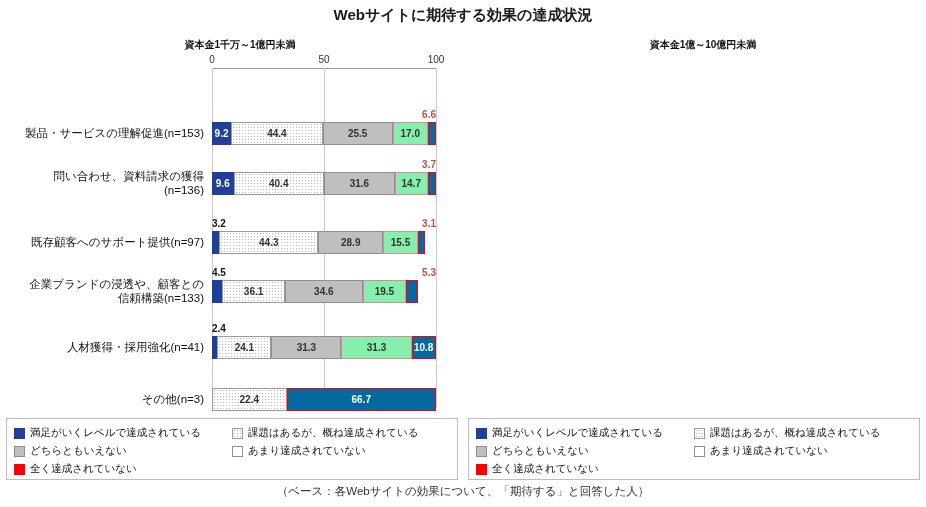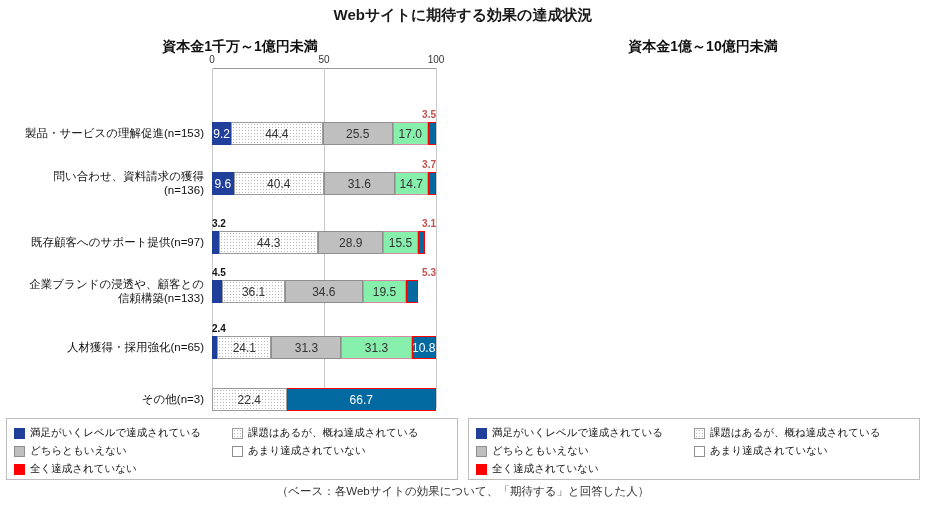--- a/index.html
+++ b/index.html
@@ -12,21 +12,21 @@
     overflow:hidden;
   }
   .title{
     position:absolute;top:6px;left:0;width:926px;text-align:center;
     font-size:15px;font-weight:bold;color:#1a1a1a;
   }
   .panel{position:absolute;top:38px;height:400px;}
   .panel-left{left:0;width:463px;}
   .panel-right{left:463px;width:463px;}
   .panel-title{
-    position:absolute;top:0;font-size:14px;font-weight:bold;text-align:center;
+    position:absolute;top:0;font-size:10px;font-weight:bold;text-align:center;
   }
   .panel-left .panel-title{left:110px;width:260px;}
   .panel-right .panel-title{left:110px;width:260px;}
 
   
   .plot{position:absolute;top:30px;}
   .plot-left{left:212px;width:224px;height:350px;}
 
   .axis-labels{position:absolute;top:-14px;left:0;width:224px;height:12px;}
   .axis-labels span{
@@ -41,21 +41,21 @@
 
   .rows{position:absolute;top:0;left:0;width:224px;}
   .row{position:relative;height:auto;}
   .bar{
     position:relative;height:23px;display:flex;
     box-sizing:border-box;
   }
   .seg{
     height:23px;box-sizing:border-box;
     display:flex;align-items:center;justify-content:center;
-    font-size:12px;font-weight:normal;line-height:1;
+    font-size:10px;font-weight:bold;line-height:1;
     overflow:hidden;white-space:nowrap;
   }
   .s0{background:#1f3f9b;color:#ffffff;border:1px solid #1f3f9b;}
   .s1{background:#ffffff;color:#333333;border:1px solid #9a9a9a;
       background-image:radial-gradient(#b9b9b9 0.8px, transparent 0.9px);
       background-size:3px 3px;}
   .s2{background:#bfbfbf;color:#333333;border:1px solid #8f8f8f;}
   .s3{background:#86efac;color:#333333;border:1px solid #d48aa0;}
   .s4{background:#0369a1;color:#ffffff;border:1px solid #ff0000;}
 
@@ -112,21 +112,21 @@
       </div>
       <div class="axis-line"></div>
       <div class="gridline" style="left: 0px;"></div>
       <div class="gridline" style="left: 112px;"></div>
       <div class="gridline" style="left: 224px;"></div>
       <div class="rows">
         <div class="row" style="position: absolute; top: 54px; left: 0px; width: 224px;">
           <div class="rowlabel" style="top: 4px;">
             <div>製品・サービスの理解促進(n=153)</div>
           </div>
-          <div class="abovelabel above-right" style="left: auto; right: 0px; top: -12px; text-align: right;">3.5</div>
+          <div class="abovelabel above-right" style="left: auto; right: 0px; top: -12px; text-align: right;">6.6</div>
           <div class="bar">
             <div class="seg s0" style="width: 20.608px;">9.2</div>
             <div class="seg s1" style="width: 99.456px;">44.4</div>
             <div class="seg s2" style="width: 76px;">25.5</div>
             <div class="seg s3" style="width: 38.08px;">17.0</div>
             <div class="seg s4" style="width: 8.736px;"></div>
           </div>
         </div>
         <div class="row" style="position: absolute; top: 104px; left: 0px; width: 224px;">
           <div class="rowlabel" style="top: -3px;">
@@ -166,21 +166,21 @@
           <div class="bar">
             <div class="seg s0" style="width: 10.08px;"></div>
             <div class="seg s1" style="width: 63px;">36.1</div>
             <div class="seg s2" style="width: 77.504px;">34.6</div>
             <div class="seg s3" style="width: 43.68px;">19.5</div>
             <div class="seg s4" style="width: 11.872px;"></div>
           </div>
         </div>
         <div class="row" style="position: absolute; top: 268px; left: 0px; width: 224px;">
           <div class="rowlabel" style="top: 4px;">
-            <div>人材獲得・採用強化(n=65)</div>
+            <div>人材獲得・採用強化(n=41)</div>
           </div>
           <div class="abovelabel above-left" style="left: 0px; top: -12px;">2.4</div>
           <div class="bar">
             <div class="seg s0" style="width: 5.376px;"></div>
             <div class="seg s1" style="width: 53.984px;">24.1</div>
             <div class="seg s2" style="width: 70.112px;">31.3</div>
             <div class="seg s3" style="width: 70.112px;">31.3</div>
             <div class="seg s4" style="width: 24.192px;">10.8</div>
           </div>
         </div>

